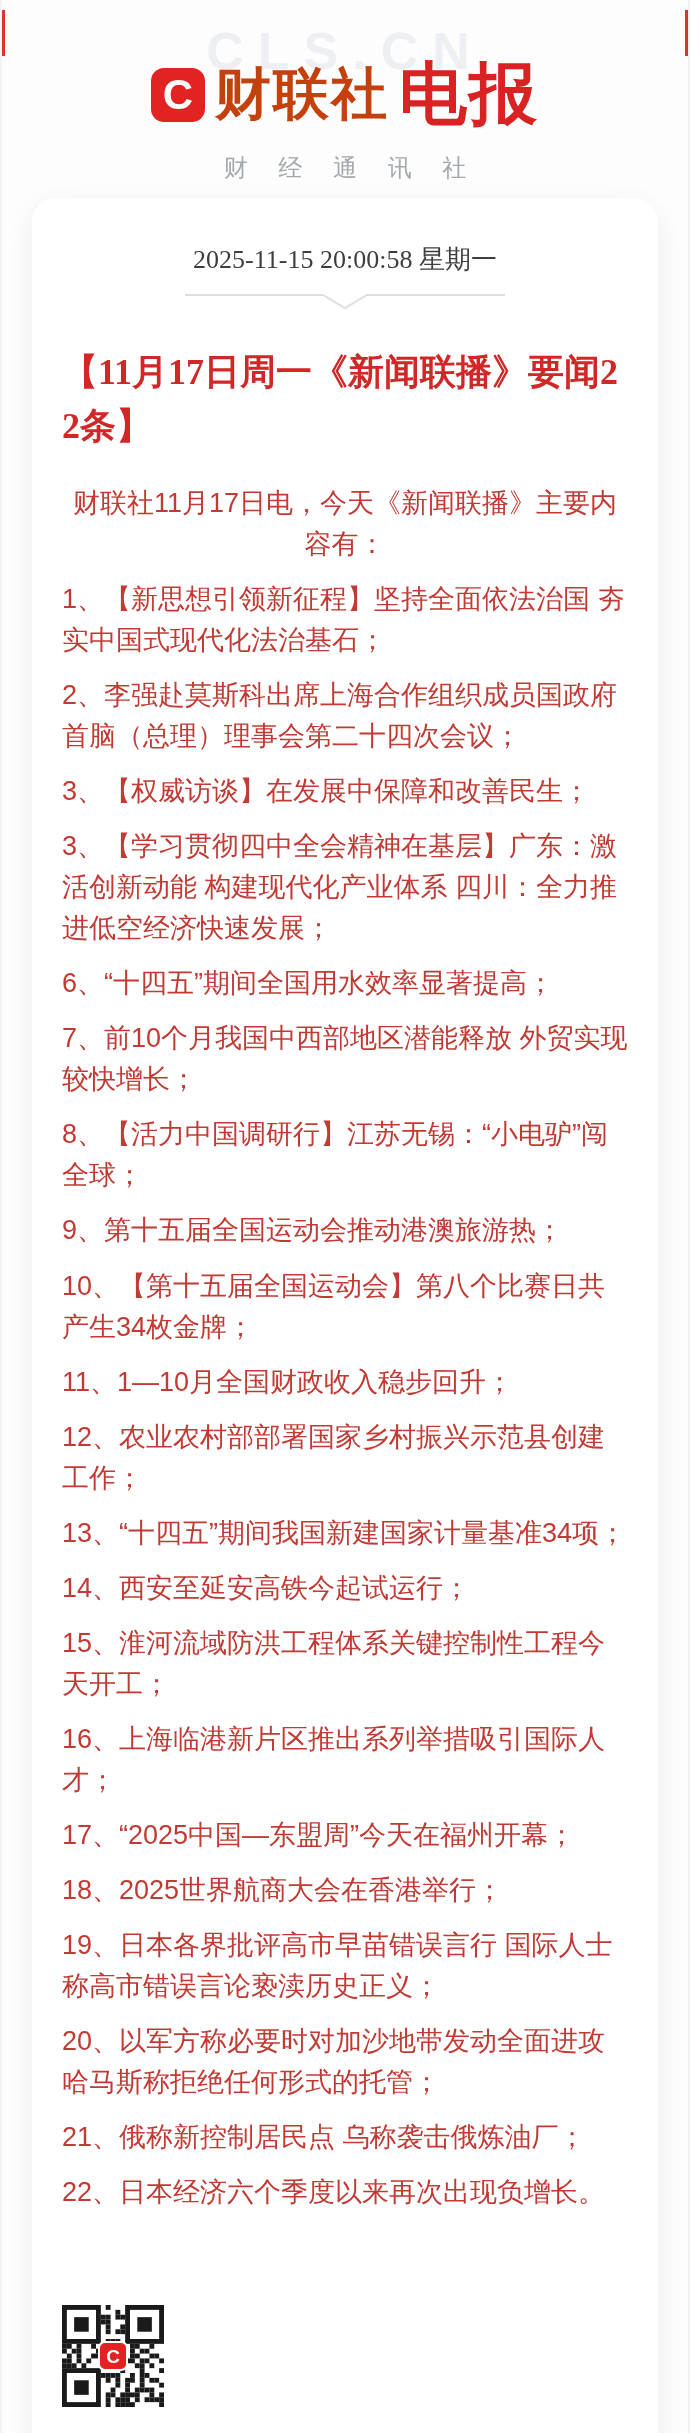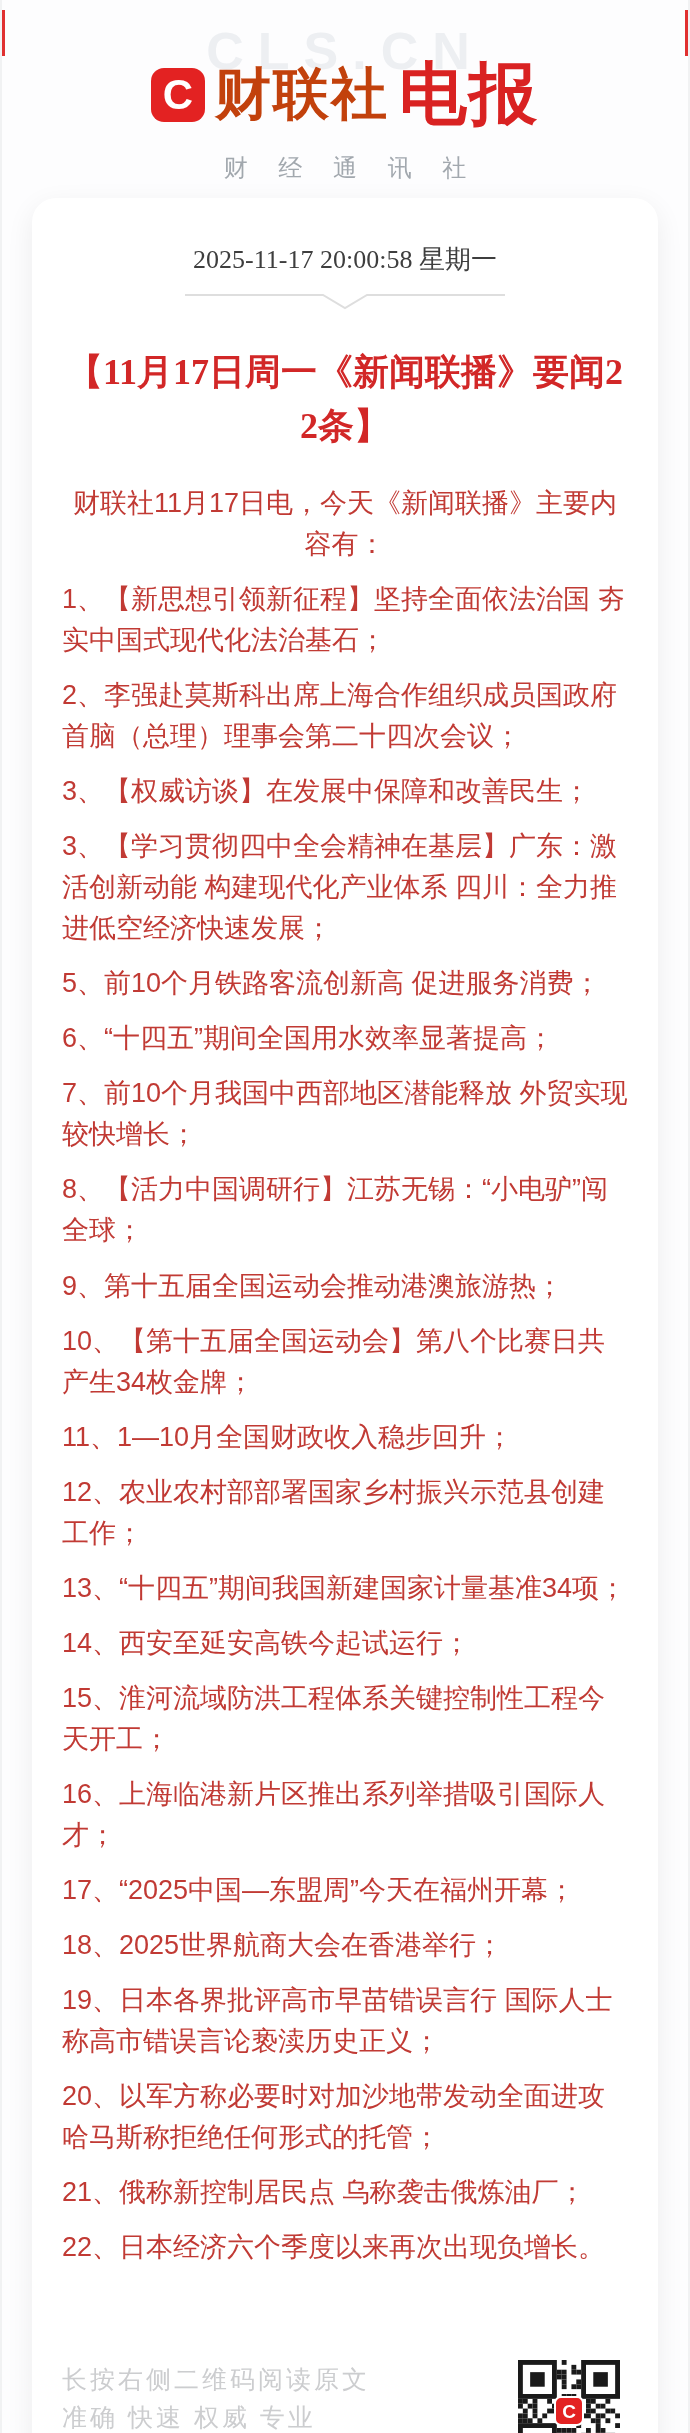--- a/index.html
+++ b/index.html
@@ -46,21 +46,20 @@
   }
   .datetime{
     text-align:center; font-family:"Liberation Serif", serif;
     font-size:26px; color:#3e3e3e;
   }
   .divider{display:flex; justify-content:center; margin-top:16px;}
   .title{
     margin-top:34px; font-family:"Liberation Serif", serif;
     font-size:36px; font-weight:bold; color:#d22727; line-height:1.5;
     word-break:break-all;
-    text-align:center;
   }
   .intro{
     margin-top:30px; font-size:27px; color:#c13a34; line-height:1.52;text-align:center;
   }
   .item{
     margin:14px 0 0; font-size:27px; color:#c13a34; line-height:1.52;
     word-break:break-all;
   }
 
   
@@ -88,59 +87,54 @@
     <div class="watermark">CLS.CN</div>
     <div class="brand-row">
       <div class="logo-c">C</div>
       <span class="brand-black">财联社</span>
       <span class="brand-red">电报</span>
     </div>
     <div class="subtitle">财 经 通 讯 社</div>
   </div>
 
   <div class="card">
-    <div class="datetime">2025-11-17 20:00:58 星期一</div>
+    <div class="datetime">2025-11-15 20:00:58 星期一</div>
     <div class="divider">
       <svg width="320" height="18" viewBox="0 0 320 18">
         <path d="M0 2 H138 L160 15 L182 2 H320" stroke="#dedede" stroke-width="2" fill="none"></path>
       </svg>
     </div>
     <div class="title">【11月17日周一《新闻联播》要闻22条】</div>
     <div class="intro">财联社11月17日电，今天《新闻联播》主要内容有：</div>
 
     <div id="news-list">
         <p class="item">1、【新思想引领新征程】坚持全面依法治国 夯实中国式现代化法治基石；</p>
         <p class="item">2、李强赴莫斯科出席上海合作组织成员国政府首脑（总理）理事会第二十四次会议；</p>
         <p class="item">3、【权威访谈】在发展中保障和改善民生；</p>
         <p class="item">3、【学习贯彻四中全会精神在基层】广东：激活创新动能 构建现代化产业体系 四川：全力推进低空经济快速发展；</p>
-        <p class="item">5、前10个月铁路客流创新高 促进服务消费；</p>
         <p class="item">6、“十四五”期间全国用水效率显著提高；</p>
         <p class="item">7、前10个月我国中西部地区潜能释放 外贸实现较快增长；</p>
         <p class="item">8、【活力中国调研行】江苏无锡：“小电驴”闯全球；</p>
         <p class="item">9、第十五届全国运动会推动港澳旅游热；</p>
         <p class="item">10、【第十五届全国运动会】第八个比赛日共产生34枚金牌；</p>
         <p class="item">11、1—10月全国财政收入稳步回升；</p>
         <p class="item">12、农业农村部部署国家乡村振兴示范县创建工作；</p>
         <p class="item">13、“十四五”期间我国新建国家计量基准34项；</p>
         <p class="item">14、西安至延安高铁今起试运行；</p>
         <p class="item">15、淮河流域防洪工程体系关键控制性工程今天开工；</p>
         <p class="item">16、上海临港新片区推出系列举措吸引国际人才；</p>
         <p class="item">17、“2025中国—东盟周”今天在福州开幕；</p>
         <p class="item">18、2025世界航商大会在香港举行；</p>
         <p class="item">19、日本各界批评高市早苗错误言行 国际人士称高市错误言论亵渎历史正义；</p>
         <p class="item">20、以军方称必要时对加沙地带发动全面进攻 哈马斯称拒绝任何形式的托管；</p>
         <p class="item">21、俄称新控制居民点 乌称袭击俄炼油厂；</p>
         <p class="item">22、日本经济六个季度以来再次出现负增长。</p>
       </div>
 
     <div class="card-footer">
-      <div class="hints">
-        <div>长按右侧二维码阅读原文</div>
-        <div>准确 快速 权威 专业</div>
-      </div>
       <div class="qr-wrap">
         <svg id="qr-svg" width="102" height="102" viewBox="0 0 102 102">
             <rect x="43.71428571428571" y="0" width="4.857142857142857" height="4.857142857142857" fill="#1a1a1a"></rect>
             <rect x="53.42857142857142" y="4.857142857142857" width="4.857142857142857" height="4.857142857142857" fill="#1a1a1a"></rect>
             <rect x="38.857142857142854" y="9.714285714285714" width="4.857142857142857" height="4.857142857142857" fill="#1a1a1a"></rect>
             <rect x="43.71428571428571" y="9.714285714285714" width="4.857142857142857" height="4.857142857142857" fill="#1a1a1a"></rect>
             <rect x="53.42857142857142" y="9.714285714285714" width="4.857142857142857" height="4.857142857142857" fill="#1a1a1a"></rect>
             <rect x="58.28571428571428" y="9.714285714285714" width="4.857142857142857" height="4.857142857142857" fill="#1a1a1a"></rect>
             <rect x="38.857142857142854" y="14.57142857142857" width="4.857142857142857" height="4.857142857142857" fill="#1a1a1a"></rect>
             <rect x="43.71428571428571" y="14.57142857142857" width="4.857142857142857" height="4.857142857142857" fill="#1a1a1a"></rect>

